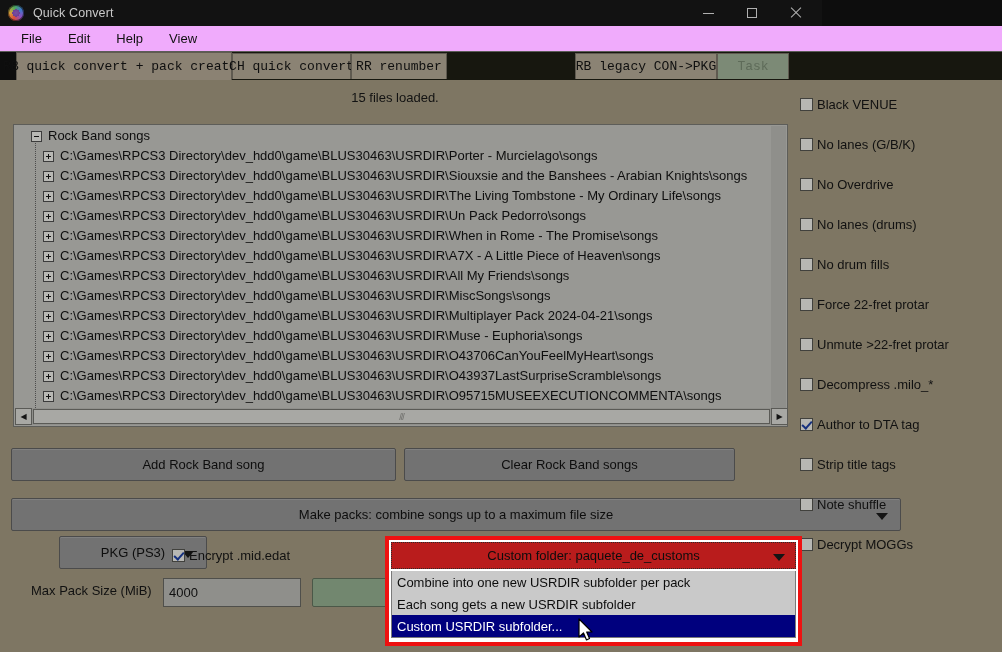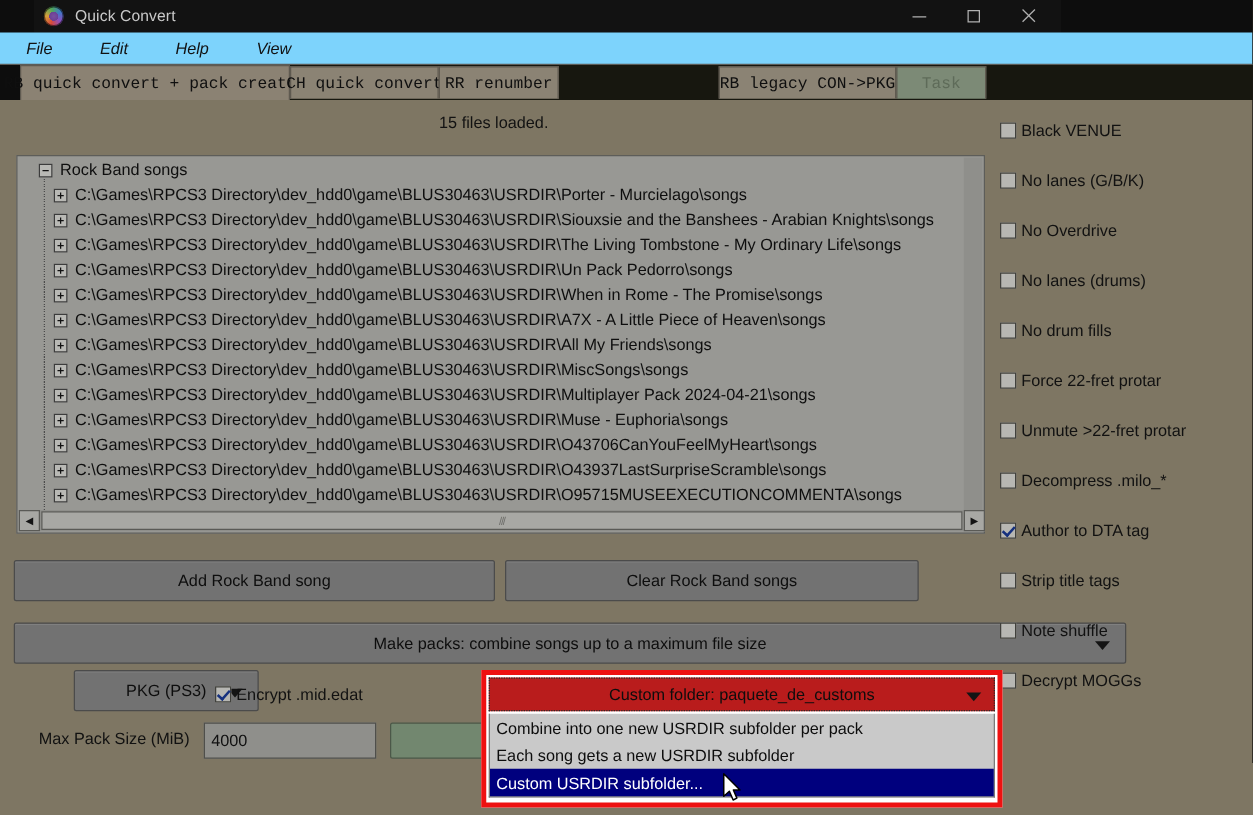--- a/index.html
+++ b/index.html
@@ -14,21 +14,21 @@
     position: relative;
     width: 1002px; height: 652px;
     background: #0d0d0d;
   }
 
   
   #titlebar {
     position: absolute; left: 0; top: 0;
     width: 822px; height: 26px;
     background: #121212;
-    display: flex; align-items: center; margin-left: 27px;
+    display: flex; align-items: center;
   }
   #app-icon {
     width: 16px; height: 16px; margin-left: 8px; margin-right: 9px;
     border-radius: 50%;
     background:
       radial-gradient(circle at 50% 50%, #7a4fa0 0%, #6b3f95 32%, rgba(0,0,0,0) 33%),
       conic-gradient(from 200deg, #d84a3a, #d8a13a, #4fa85a, #3f79c8, #8a4fc0, #d84a3a);
     box-shadow: inset 0 0 0 1px rgba(0,0,0,.55);
   }
   #title-text {
@@ -48,23 +48,23 @@
   .wglyph-close:before, .wglyph-close:after {
     content:''; position:absolute; left:-1px; top:5px; width:14px; height:1px; background:#b0b0b0;
   }
   .wglyph-close:before { transform: rotate(45deg); }
   .wglyph-close:after  { transform: rotate(-45deg); }
 
   
   #menubar {
     position: absolute; left: 0; top: 26px;
     width: 1002px; height: 26px;
-    background: #7dd3fc;
+    background: #f0abfc;
     border-bottom: 1px solid #5c5c58;
-    display: flex; align-items: center; padding-left: 10px; gap: 16px; font-style: italic;
+    display: flex; align-items: center; padding-left: 10px; gap: 4px;
   }
   .menu-item {
     font-size: 13px; color: #111; padding: 3px 11px; cursor: default;
   }
 
   
   #tabstrip {
     position: absolute; left: 16px; top: 52px;
     width: 1002px; height: 28px;
     background: #17170f;

